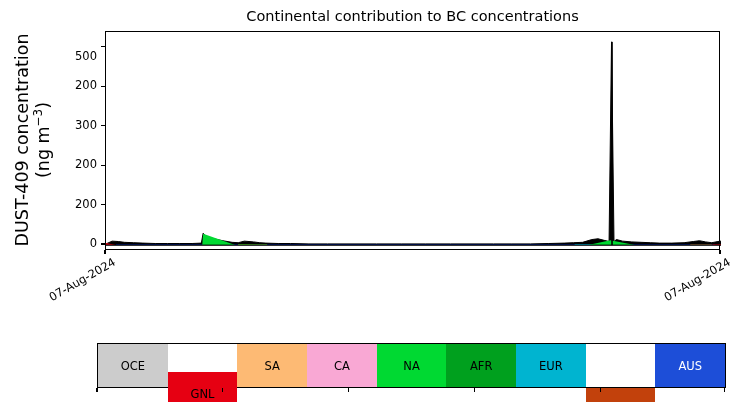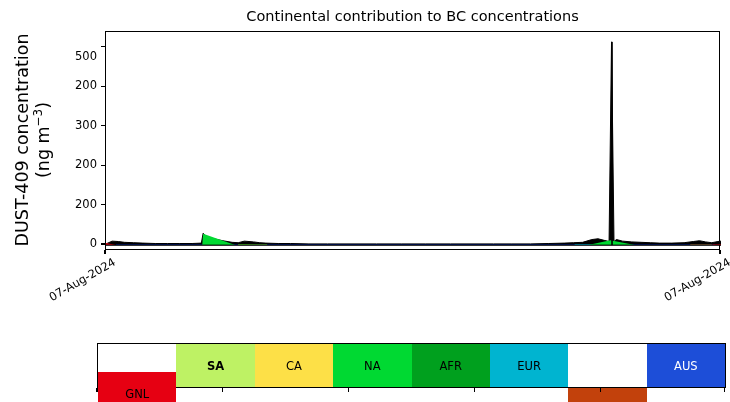--- a/index.html
+++ b/index.html
@@ -189,27 +189,30 @@
   </div>
 
   <div id="xtick-container">
       <div class="xtick-mark" style="left: 104.4px;"></div>
       <div class="xtick-label" style="left: 37px; top: 257px; width: 70px; text-align: right;">07-Aug-2024</div>
       <div class="xtick-mark" style="left: 719.4px;"></div>
       <div class="xtick-label" style="left: 652px; top: 257px; width: 70px; text-align: right;">07-Aug-2024</div>
     </div>
 
   <div id="legend-axes">
+      <div class="legend-cell" style="background: rgb(204, 204, 204);">
+        <span style="color: rgb(0, 0, 0);">OCE</span>
+      </div>
       <div class="legend-cell" style="background: rgb(230, 0, 18); margin-top: 28px;">
         <span style="color: rgb(0, 0, 0);">GNL</span>
       </div>
-      <div class="legend-cell" style="background: #bef264; font-weight: bold;">
+      <div class="legend-cell" style="background: #fdba74;">
         <span style="color: rgb(0, 0, 0);">SA</span>
       </div>
-      <div class="legend-cell" style="background: #fde047;">
+      <div class="legend-cell" style="background: #f9a8d4;">
         <span style="color: rgb(0, 0, 0);">CA</span>
       </div>
       <div class="legend-cell" style="background: rgb(0, 217, 50);">
         <span style="color: rgb(0, 0, 0);">NA</span>
       </div>
       <div class="legend-cell" style="background: rgb(0, 160, 30);">
         <span style="color: rgb(0, 0, 0);">AFR</span>
       </div>
       <div class="legend-cell" style="background: rgb(0, 180, 208);">
         <span style="color: rgb(0, 0, 0);">EUR</span>

